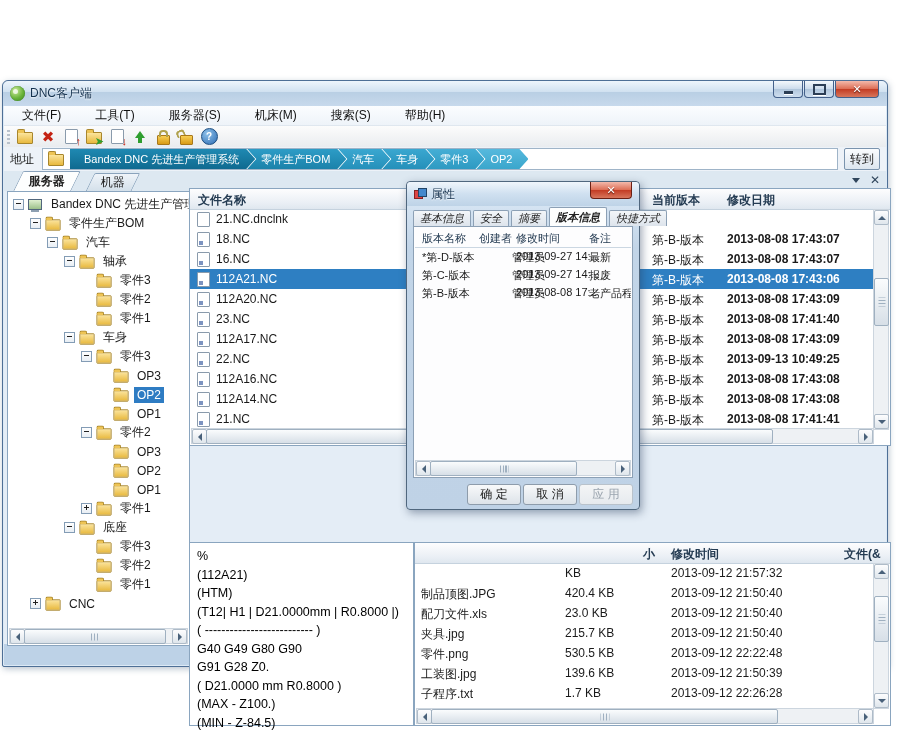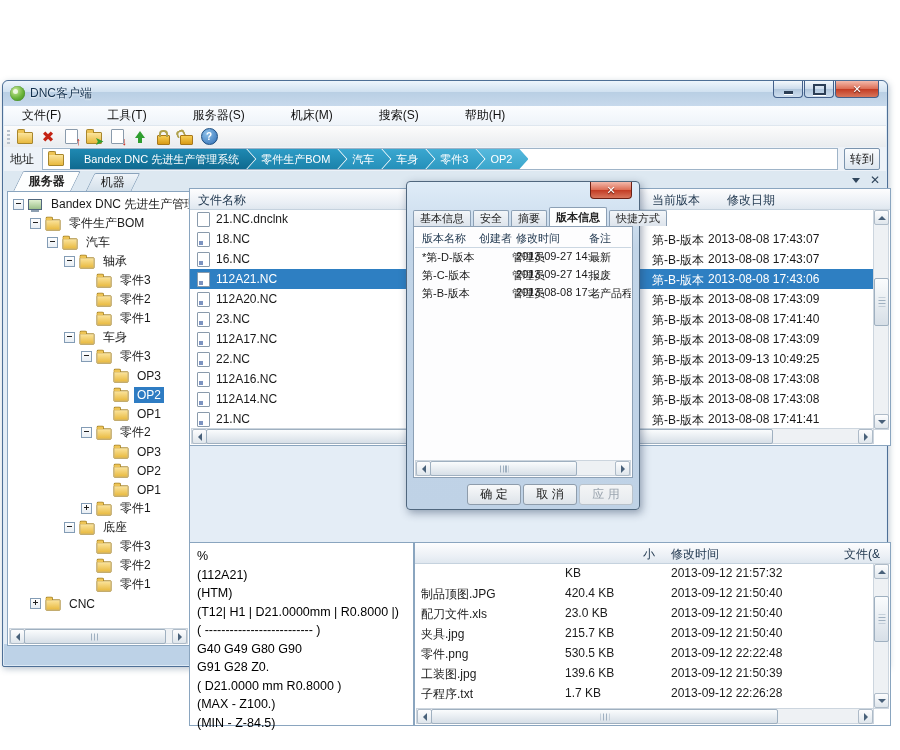--- a/index.html
+++ b/index.html
@@ -21,21 +21,21 @@
   .win-btns{position:absolute;top:0;right:8px;display:flex;}
   .wbtn{width:28px;height:16px;border:1px solid #44608a;border-top:none;border-radius:0 0 4px 4px;
         background:linear-gradient(#f4f8fc,#cddcec 48%,#afc5db 50%,#cfdff0);
         display:flex;align-items:center;justify-content:center;margin-left:1px;position:relative;}
   .wbtn.close{width:42px;background:linear-gradient(#f3b9ab,#dd6f57 48%,#c23a22 50%,#d8765c);}
   .glyph-min{width:9px;height:3px;background:#2c3e55;margin-top:6px;box-shadow:0 1px 0 #fff;}
   .glyph-max{width:9px;height:7px;border:2px solid #2c3e55;box-shadow:0 1px 0 #fff;}
   .glyph-x{color:#fff;font-size:11px;font-weight:bold;text-shadow:0 1px 1px #5a1408;line-height:1;}
   
   .menubar{position:absolute;left:1px;top:25px;right:1px;height:19px;background:linear-gradient(#fbfdff,#eef3f9);
-           display:flex;align-items:center;padding-left:8px;border-bottom:1px solid #dfe7ef;gap:12px;}
+           display:flex;align-items:center;padding-left:8px;border-bottom:1px solid #dfe7ef;}
   .menu-item{padding:2px 10px;margin-right:14px;color:#111;}
   
   .toolbar{position:absolute;left:1px;top:45px;right:1px;height:21px;
            background:linear-gradient(#fcfcfc,#e9ecef);border-bottom:1px solid #d8dee5;
            display:flex;align-items:center;}
   .tb-grip{width:3px;height:14px;margin:0 5px 0 3px;
            background:repeating-linear-gradient(#b9c2cc 0 2px,transparent 2px 4px);}
   .ticon{width:20px;height:18px;position:relative;margin-right:3px;display:flex;align-items:center;justify-content:center;}
   .folder-ic{width:14px;height:10px;background:linear-gradient(#fbe49c,#e8b93e);
              border:1px solid #a8862c;border-radius:1px;position:relative;margin-top:3px;}
@@ -120,28 +120,28 @@
        background:repeating-linear-gradient(#9fb0c0 0 1px,transparent 1px 3px);}
   .tri{width:0;height:0;}
   .tri.l{border-top:4px solid transparent;border-bottom:4px solid transparent;border-right:4px solid #49617a;}
   .tri.r{border-top:4px solid transparent;border-bottom:4px solid transparent;border-left:4px solid #49617a;}
   .tri.u{border-left:4px solid transparent;border-right:4px solid transparent;border-bottom:4px solid #49617a;}
   .tri.d{border-left:4px solid transparent;border-right:4px solid transparent;border-top:4px solid #49617a;}
   
   .main-list{left:185px;top:-3px;width:700px;height:256px;overflow:hidden;}
   .lv-header{position:absolute;left:0;top:0;right:0;height:20px;
              background:linear-gradient(#fdfdfe,#eaeff5 70%,#dfe7ef);border-bottom:1px solid #c5d2de;}
-  .lv-header .hcell{position:absolute;top:3px;color:#243b52;}
+  .lv-header .hcell{position:absolute;top:3px;color:#243b52;font-weight:bold;}
   .lv-rows{position:absolute;left:0;top:20px;right:15px;bottom:15px;overflow:hidden;}
   .lrow{position:relative;height:20px;}
   .lrow .cell{position:absolute;top:3px;white-space:nowrap;}
   .lrow .ic{position:absolute;left:7px;top:3px;}
   .lrow.selected{background:#2e7fc2;color:#fff;}
   .c-name{left:26px;} .c-id{left:340px;width:58px;text-align:right;}
-  .c-ver{left:462px;} .c-date{left:518px;}
+  .c-ver{left:462px;} .c-date{left:537px;font-weight:bold;}
   
   .band{position:absolute;left:185px;top:333px;width:700px;height:18px;
         background:linear-gradient(#dcE8f3,#bfd4e6);border:1px solid #9db4ca;
         display:flex;align-items:center;padding-left:7px;box-sizing:border-box;color:#183a5a;}
   .preview-panel{left:185px;top:351px;width:223px;height:102px;}
   .preview-lines{position:absolute;left:7px;top:4px;right:3px;line-height:18.5px;white-space:nowrap;
                  color:#000;font-size:12.5px;}
   
   .attach-panel{left:410px;top:351px;width:475px;height:102px;overflow:visible;}
   .attach-panel .lv-rows{top:20px;}
@@ -166,21 +166,21 @@
   .dlg-icon{width:12px;height:12px;margin:0 5px 0 7px;position:relative;}
   .dlg-icon::before{content:"";position:absolute;left:0;top:2px;width:7px;height:7px;background:#d44;border:1px solid #822;}
   .dlg-icon::after{content:"";position:absolute;left:4px;top:0;width:7px;height:7px;background:#48c;border:1px solid #246;}
   .dlg-title-text{color:#15324f;text-shadow:0 1px 1px #fff;}
   .dlg-close{position:absolute;top:0;right:7px;width:40px;height:16px;border:1px solid #6b2015;border-top:none;
              border-radius:0 0 4px 4px;background:linear-gradient(#f3b9ab,#dd6f57 48%,#c23a22 50%,#d8765c);
              display:flex;align-items:center;justify-content:center;}
   .dlg-tabs{position:absolute;left:6px;top:26px;right:6px;height:18px;display:flex;align-items:flex-end;}
   .dtab{height:15px;padding:0 6px;border:1px solid #8ca0b5;border-bottom:none;border-radius:2px 2px 0 0;
         background:linear-gradient(#f3f6f9,#dde4ec);display:flex;align-items:center;margin-right:2px;
-        font-size:11px;color:#222;white-space:nowrap;}
+        font-size:11px;color:#222;white-space:nowrap;font-style:italic;}
   .dtab.active{background:#fdfefe;height:18px;position:relative;z-index:2;font-weight:bold;}
   .dlg-panel{position:absolute;left:6px;top:44px;right:6px;height:250px;background:#fdfdfe;
              border:1px solid #8ca0b5;}
   .dlv-header{position:absolute;left:1px;top:2px;right:1px;height:18px;border-bottom:1px solid #cbd7e2;}
   .dlv-header .hcell{position:absolute;top:2px;font-size:11px;color:#243b52;white-space:nowrap;}
   .dlv-rows{position:absolute;left:1px;top:21px;right:1px;bottom:16px;overflow:hidden;}
   .drow{position:relative;height:18px;}
   .drow .cell{position:absolute;top:2px;font-size:11px;white-space:nowrap;}
   .d-name{left:7px;} .d-creator{left:64px;margin-left:33px;} .d-time{left:101px;} .d-note{left:174px;}
   .dlg-btns{position:absolute;left:0;right:0;top:302px;height:20px;}
@@ -590,20 +590,24 @@
           <div class="sb-thumb h" style="left:14px;top:0;width:345px;height:13px;"></div>
           <div class="sb-btn" style="right:0;top:0;">
               <span class="tri r"></span>
             </div>
         </div>
       </div>
     </div>
 
 
     <div class="dialog">
+      <div class="dlg-title">
+        <span class="dlg-icon"></span>
+        <span class="dlg-title-text">属性</span>
+      </div>
       <div class="dlg-close">
           <span class="glyph-x">✕</span>
         </div>
       <div class="dlg-tabs">
         <div class="dtab">基本信息</div>
         <div class="dtab">安全</div>
         <div class="dtab">摘要</div>
         <div class="dtab active">版本信息</div>
         <div class="dtab">快捷方式</div>
       </div>

